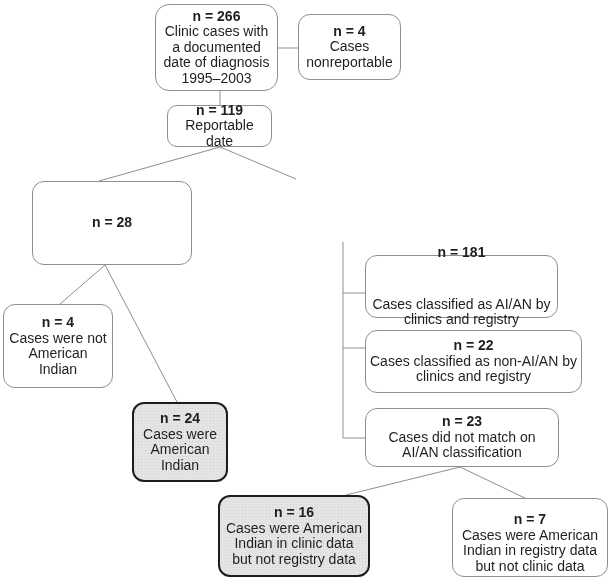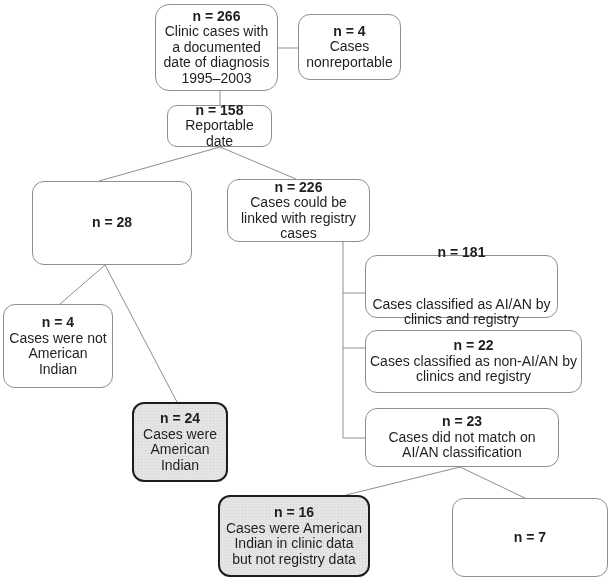--- a/index.html
+++ b/index.html
@@ -71,21 +71,21 @@
   .n-nonrep      { left: 298px; top: 14px;  width: 103px; height: 66px; }
   .n-reportable  { left: 167px; top: 105px; width: 105px; height: 42px; border-radius: 10px; }
   .n-notlinked   { left: 32px;  top: 181px; width: 160px; height: 84px; }
   .n-linked      { left: 227px; top: 179px; width: 143px; height: 63px; }
   .n-notai       { left: 3px;   top: 304px; width: 110px; height: 84px; }
   .n-wereai      { left: 132px; top: 402px; width: 96px;  height: 80px; }
   .n-aiboth      { left: 365px; top: 255px; width: 193px; height: 63px; gap: 36px; }
   .n-nonaiboth   { left: 365px; top: 330px; width: 217px; height: 63px; }
   .n-mismatch    { left: 365px; top: 408px; width: 194px; height: 59px; }
   .n-aiclinic    { left: 218px; top: 495px; width: 152px; height: 82px; }
-  .n-airegistry  { left: 452px; top: 498px; width: 156px; height: 79px; }
+  .n-airegistry  { left: 452px; top: 498px; width: 156px; height: 79px; justify-content: flex-end; }
 </style>
 </head>
 <body>
 
 <div class="canvas">
 
   <svg class="connectors" viewBox="0 0 610 585" xmlns="http://www.w3.org/2000/svg">
 
     <line x1="278" y1="48" x2="298" y2="48"></line>
 
@@ -112,32 +112,28 @@
     <span class="nval">n = 266</span>
     <span class="lbl">Clinic cases with a documented date of diagnosis 1995–2003</span>
   </div>
 
   <div class="node n-nonrep">
     <span class="nval">n = 4</span>
     <span class="lbl">Cases nonreportable</span>
   </div>
 
   <div class="node n-reportable">
-    <span class="nval">n = 158</span>
+    <span class="nval">n = 119</span>
     <span class="lbl">Reportable date</span>
   </div>
 
   <div class="node n-notlinked">
     <span class="nval">n = 28</span>
   </div>
 
-  <div class="node n-linked">
-    <span class="nval">n = 226</span>
-    <span class="lbl">Cases could be linked with registry cases</span>
-  </div>
 
   <div class="node n-notai">
     <span class="nval">n = 4</span>
     <span class="lbl">Cases were not American Indian</span>
   </div>
 
   <div class="node n-wereai highlight">
     <span class="nval">n = 24</span>
     <span class="lbl">Cases were American Indian</span>
   </div>
@@ -157,15 +153,16 @@
     <span class="lbl">Cases did not match on AI/AN classification</span>
   </div>
 
   <div class="node n-aiclinic highlight">
     <span class="nval">n = 16</span>
     <span class="lbl">Cases were American Indian in clinic data but not registry data</span>
   </div>
 
   <div class="node n-airegistry">
     <span class="nval">n = 7</span>
+    <span class="lbl">Cases were American Indian in registry data but not clinic data</span>
   </div>
 
 </div>
 
 </body></html>

